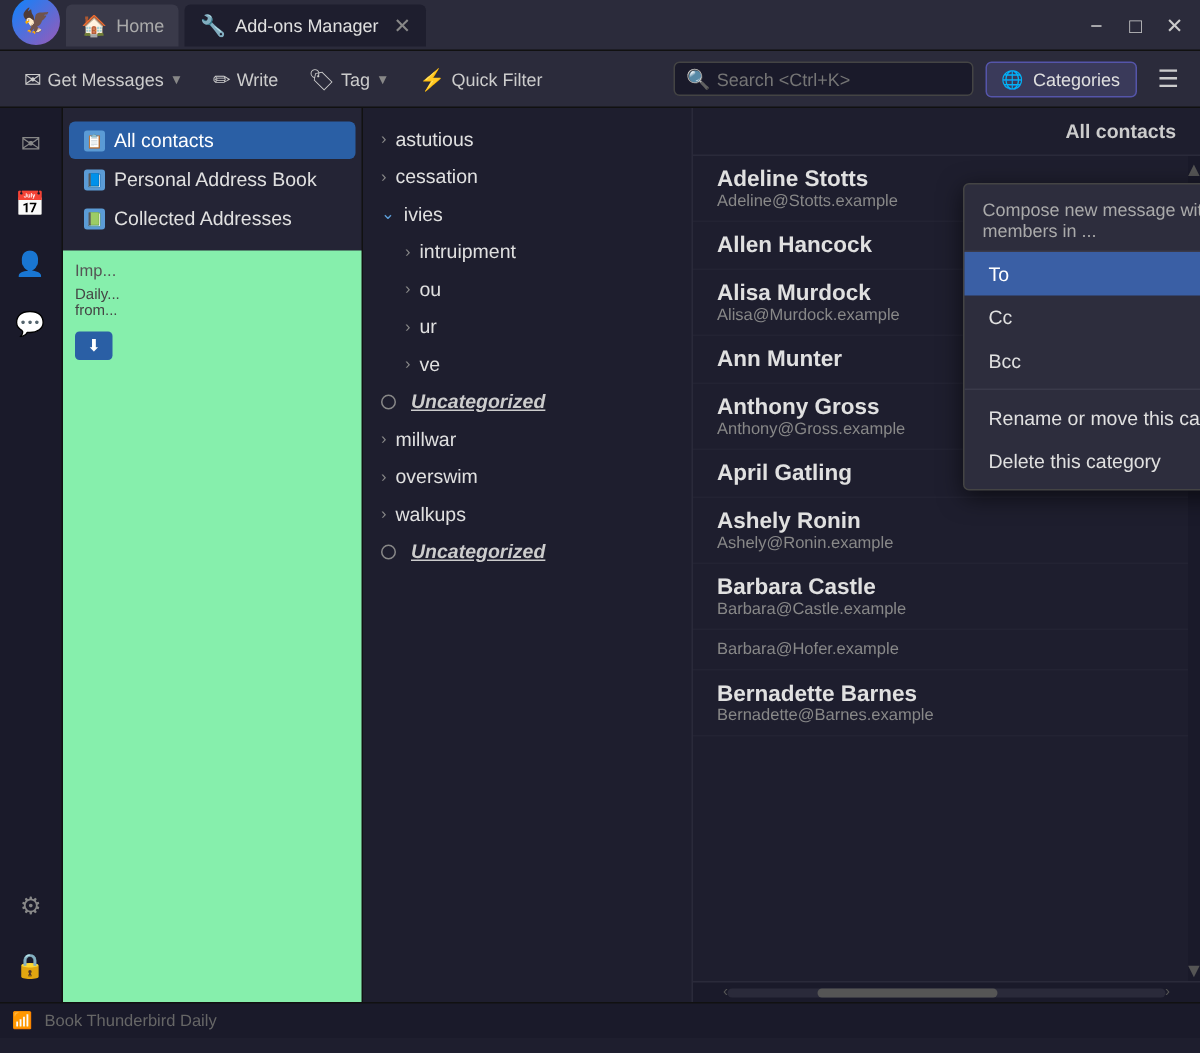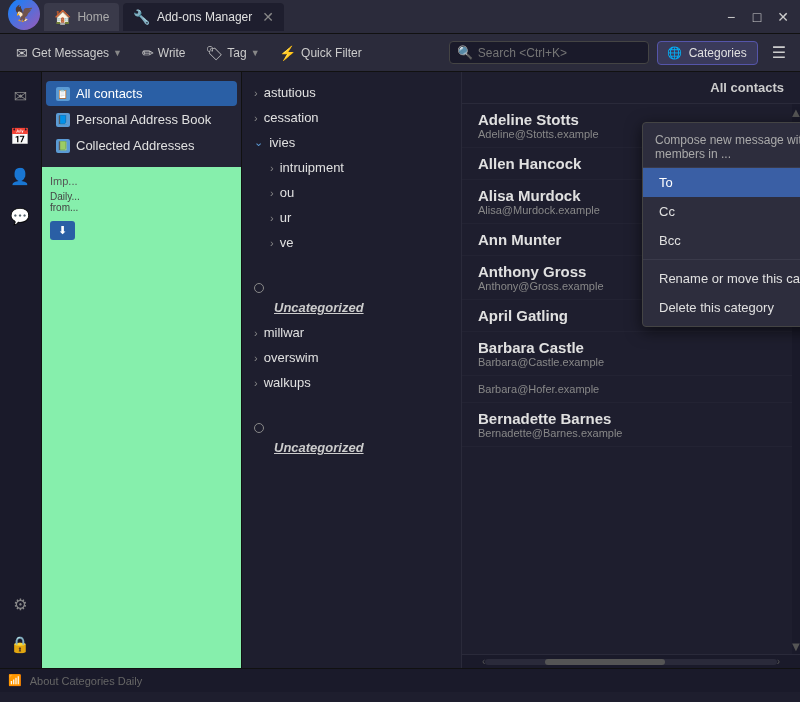--- a/index.html
+++ b/index.html
@@ -236,21 +236,21 @@
       font-size: 13px;
     }
     .cat-arrow { color: #888; font-size: 11px; }
     .cat-item .radio {
       width: 12px;
       height: 12px;
       border: 1px solid #888;
       border-radius: 50%;
       flex-shrink: 0;
     }
-    .cat-item .italic { font-style: italic; color: #ccc; margin-top: 40px; }
+    .cat-item .italic { font-style: italic; color: #ccc; }
 
     
     .contacts-list {
       flex: 1;
       background: #1e1e2e;
       overflow-y: auto;
     }
     .contacts-header {
       padding: 8px 16px;
       font-size: 13px;
@@ -552,20 +552,24 @@
             <div class="contact-name">Ann Munter</div>
           </div>
           <div class="contact-item">
             <div class="contact-name">Anthony Gross</div>
             <div class="contact-email">Anthony@Gross.example</div>
           </div>
           <div class="contact-item">
             <div class="contact-name">April Gatling</div>
           </div>
           <div class="contact-item">
+            <div class="contact-name">Ashely Ronin</div>
+            <div class="contact-email">Ashely@Ronin.example</div>
+          </div>
+          <div class="contact-item">
             <div class="contact-name">Barbara Castle</div>
             <div class="contact-email">Barbara@Castle.example</div>
           </div>
           <div class="contact-item">
             <div class="contact-email">Barbara@Hofer.example</div>
           </div>
           <div class="contact-item">
             <div class="contact-name">Bernadette Barnes</div>
             <div class="contact-email">Bernadette@Barnes.example</div>
           </div>
@@ -597,14 +601,14 @@
       <div class="ctx-separator"></div>
       <div class="ctx-item">Rename or move this category</div>
       <div class="ctx-item">Delete this category</div>
     </div>
 
   </div>
 </div>
 
 <div class="status-bar">
   <span>📶</span>
-  <span>About Categories Daily</span>
+  <span>Book Thunderbird Daily</span>
 </div>
 
 </body></html>

